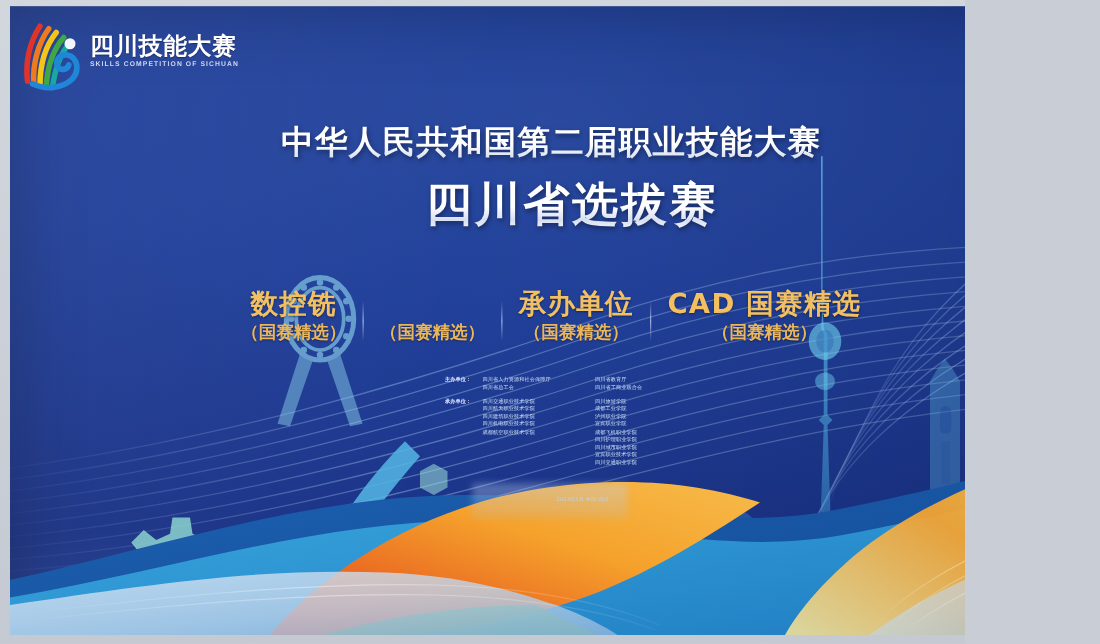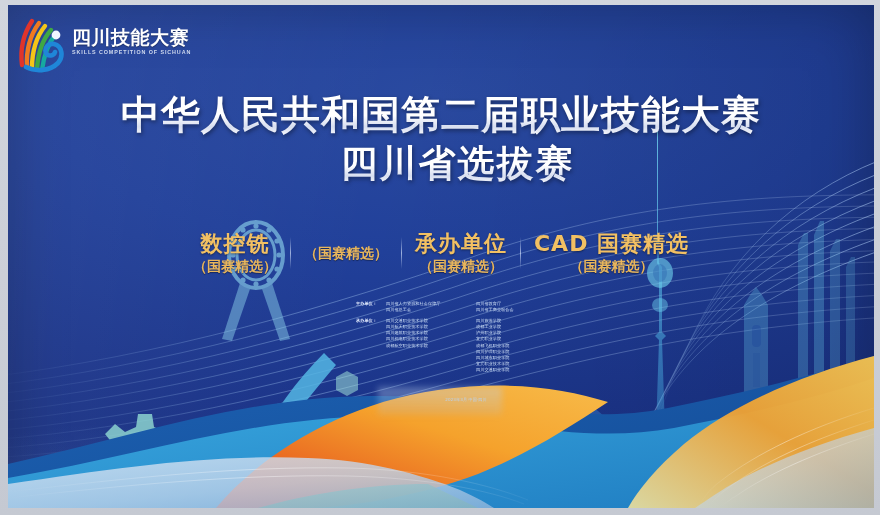--- a/index.html
+++ b/index.html
@@ -1,20 +1,20 @@
 <!DOCTYPE html>
 <html><head>
 <meta charset="utf-8">
 <title>Poster</title>
 <style>
   html,body{margin:0;padding:0;background:#c9cdd6;}
   body{width:880px;height:515px;overflow:hidden;
        font-family:"DejaVu Sans","Liberation Sans",sans-serif;}
 
-  #shot{position:relative;width:880px;height:515px;overflow:hidden;
+  #shot{position:relative;width:772px;height:515px;overflow:hidden;
         background:linear-gradient(180deg,#d2d6dd 0%,#c5c9d2 100%);}
 
   
   #board{position:absolute;left:8px;top:5px;width:866px;height:503px;
          overflow:hidden;
          background:
            radial-gradient(130% 90% at 50% 18%, #2a4aa0 0%, #21409a 35%, #1b3489 70%, #162d7c 100%);
          box-shadow:inset 0 0 60px rgba(0,0,0,.25);}
 
   
@@ -40,26 +40,26 @@
 
   
   #title{position:absolute;left:0;right:0;top:86px;text-align:center;z-index:6;}
   #title .l1,#title .l2{
       font-weight:bold;color:#fff;white-space:nowrap;
       letter-spacing:1px;
       background:linear-gradient(180deg,#ffffff 0%,#ffffff 52%,#d7def0 76%,#ffffff 100%);
       -webkit-background-clip:text;background-clip:text;
       -webkit-text-fill-color:transparent;
       filter:drop-shadow(1px 2px 2px rgba(0,0,0,.40));}
-  #title .l1{font-size:39px;line-height:47px;}
+  #title .l1{font-size:26px;line-height:47px;}
   #title .l2{font-size:37px;line-height:46px;margin-top:3px;letter-spacing:2px;padding-left:33px;}
 
   
   #cats{position:absolute;left:0;right:0;top:225px;z-index:6;
-        display:flex;justify-content:center;align-items:center;}
+        display:flex;justify-content:center;align-items:flex-end;}
   #cats .cat{padding:0 13px;text-align:center;}
   #cats .cat .name{font-size:22px;font-weight:bold;line-height:27px;
         color:#f2c063;white-space:nowrap;letter-spacing:1px;
         text-shadow:0 1px 2px rgba(0,0,0,.42);}
   #cats .cat .sub{font-size:14px;font-weight:bold;line-height:14px;margin-top:2px;
         color:#e9b65c;white-space:nowrap;
         text-shadow:0 1px 1px rgba(0,0,0,.4);}
   #cats .sep{width:1px;height:32px;margin-top:2px;
         background:linear-gradient(180deg,rgba(200,215,245,0),rgba(200,215,245,.75),rgba(200,215,245,0));}
 

